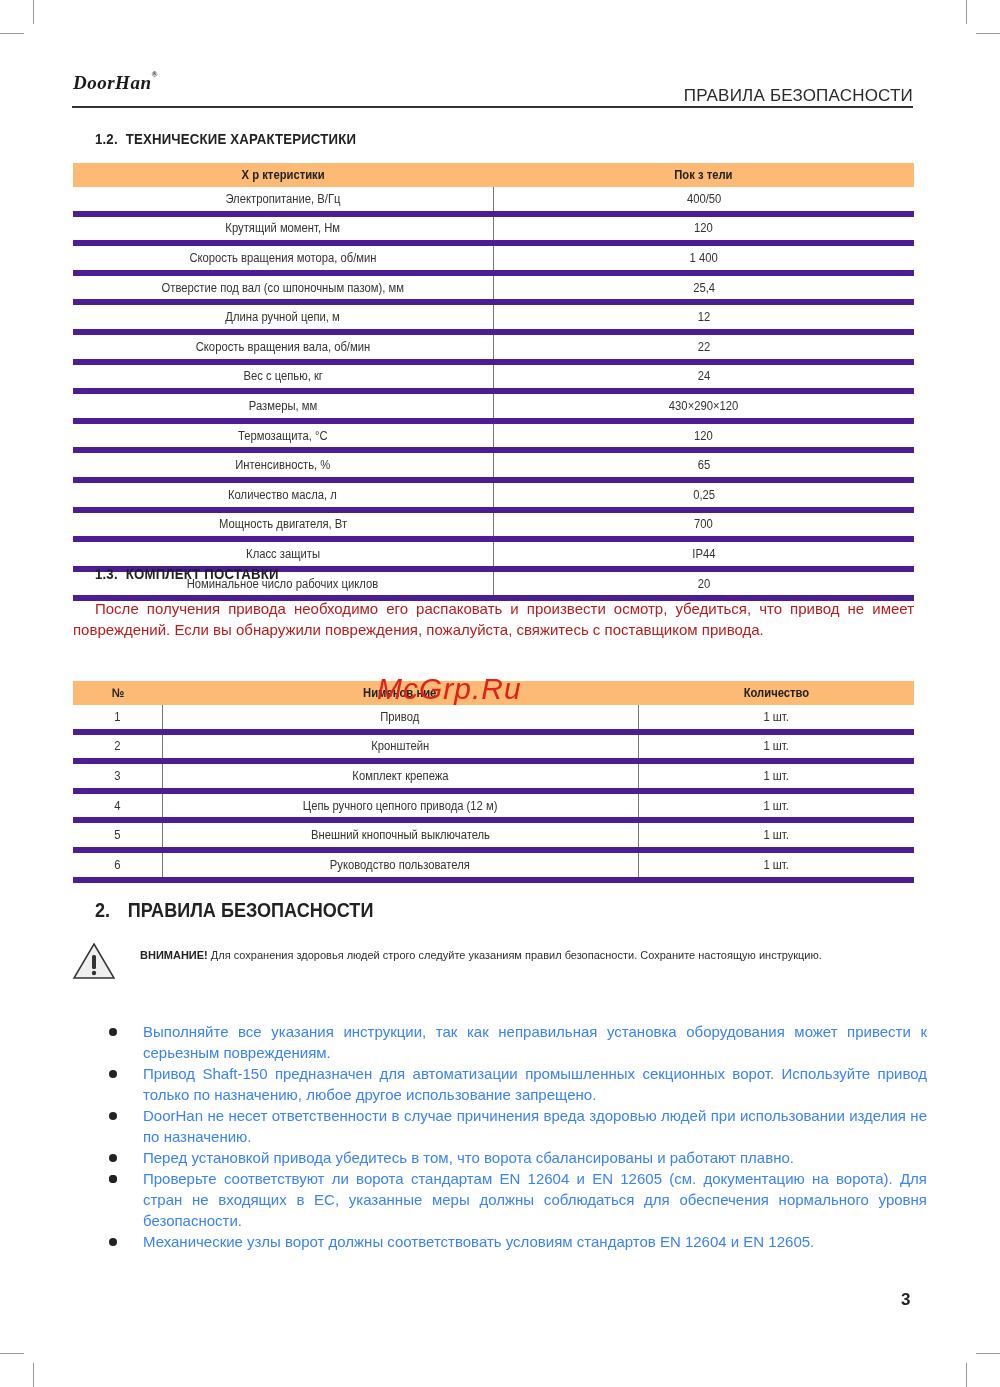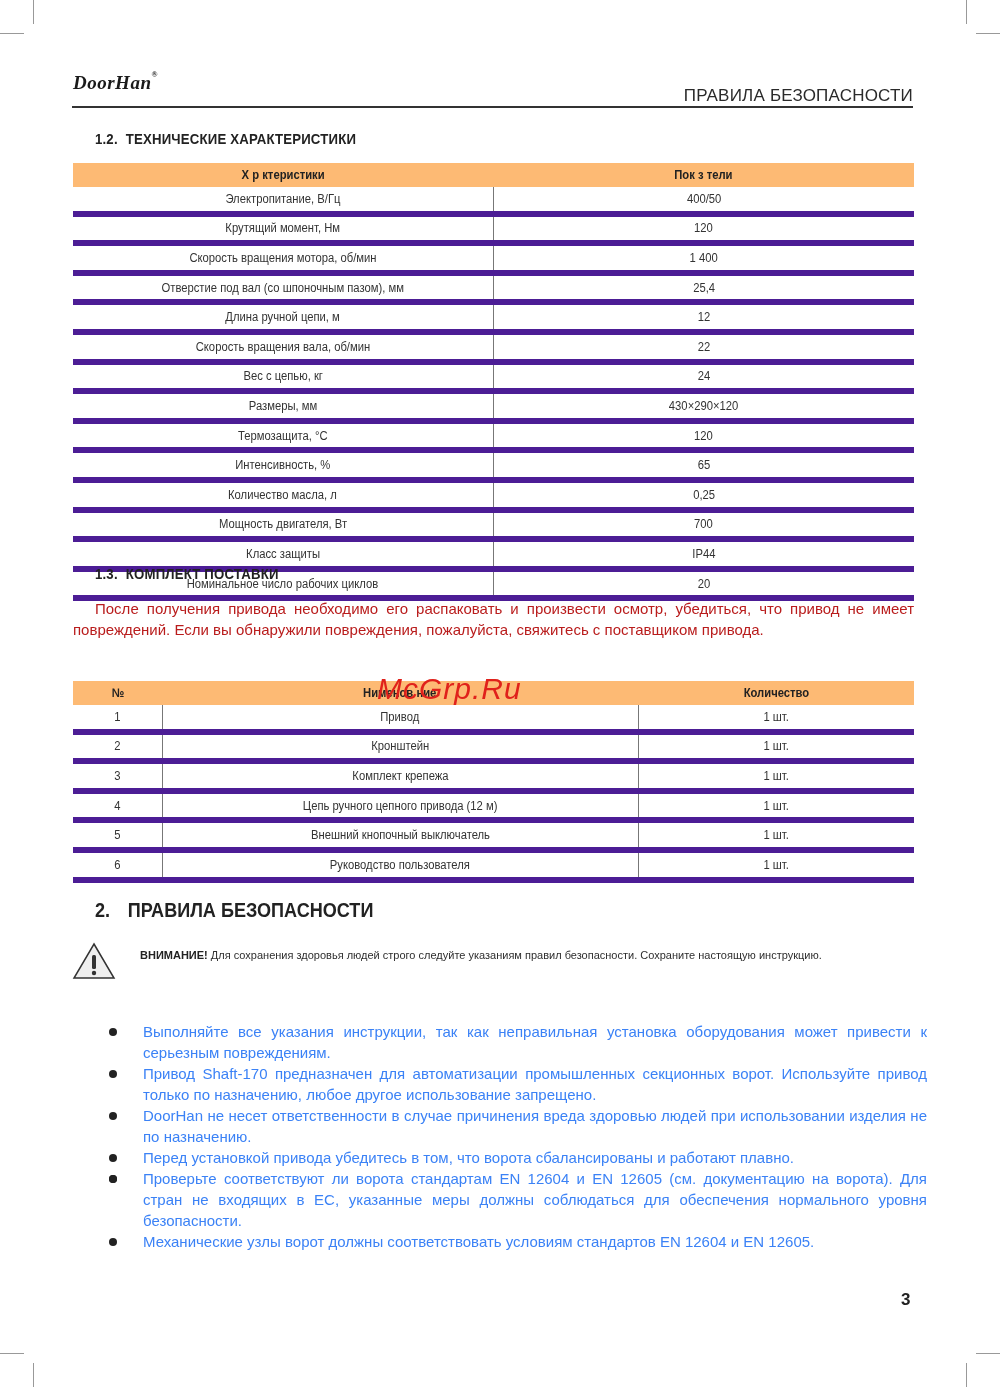--- a/index.html
+++ b/index.html
@@ -202,21 +202,21 @@
   <polygon points="22,2 42,36 2,36" fill="#efefef" stroke="#333" stroke-width="1.5"></polygon>
   <rect x="20" y="13" width="4" height="14" rx="1.5" fill="#333"></rect>
   <circle cx="22" cy="31" r="2.2" fill="#333"></circle>
 </svg>
 <div class="warn-text">
   <b>ВНИМАНИЕ!</b><span> Для сохранения здоровья людей строго следуйте указаниям правил безопасности. Сохраните настоящую инструкцию.</span>
 </div>
 
 <ul class="rules" id="rules-list">
     <li><span class="dot"></span><span>Выполняйте все указания инструкции, так как неправильная установка оборудования может привести к серьезным повреждениям.</span></li>
-    <li><span class="dot"></span><span>Привод Shaft-170 предназначен для автоматизации промышленных секционных ворот. Используйте привод только по назначению, любое другое использование запрещено.</span></li>
+    <li><span class="dot"></span><span>Привод Shaft-150 предназначен для автоматизации промышленных секционных ворот. Используйте привод только по назначению, любое другое использование запрещено.</span></li>
     <li><span class="dot"></span><span>DoorHan не несет ответственности в случае причинения вреда здоровью людей при использовании изделия не по назначению.</span></li>
     <li><span class="dot"></span><span>Перед установкой привода убедитесь в том, что ворота сбалансированы и работают плавно.</span></li>
     <li><span class="dot"></span></li>
     <li><span class="dot"></span><span>Проверьте соответствуют ли ворота стандартам EN 12604 и EN 12605 (см. документацию на ворота). Для стран не входящих в ЕС, указанные меры должны соблюдаться для обеспечения нормального уровня безопасности.</span></li>
     <li><span class="dot"></span><span>Механические узлы ворот должны соответствовать условиям стандартов EN 12604 и EN 12605.</span></li>
   </ul>
 
 <div class="page-num">3</div>
 
 </body></html>

